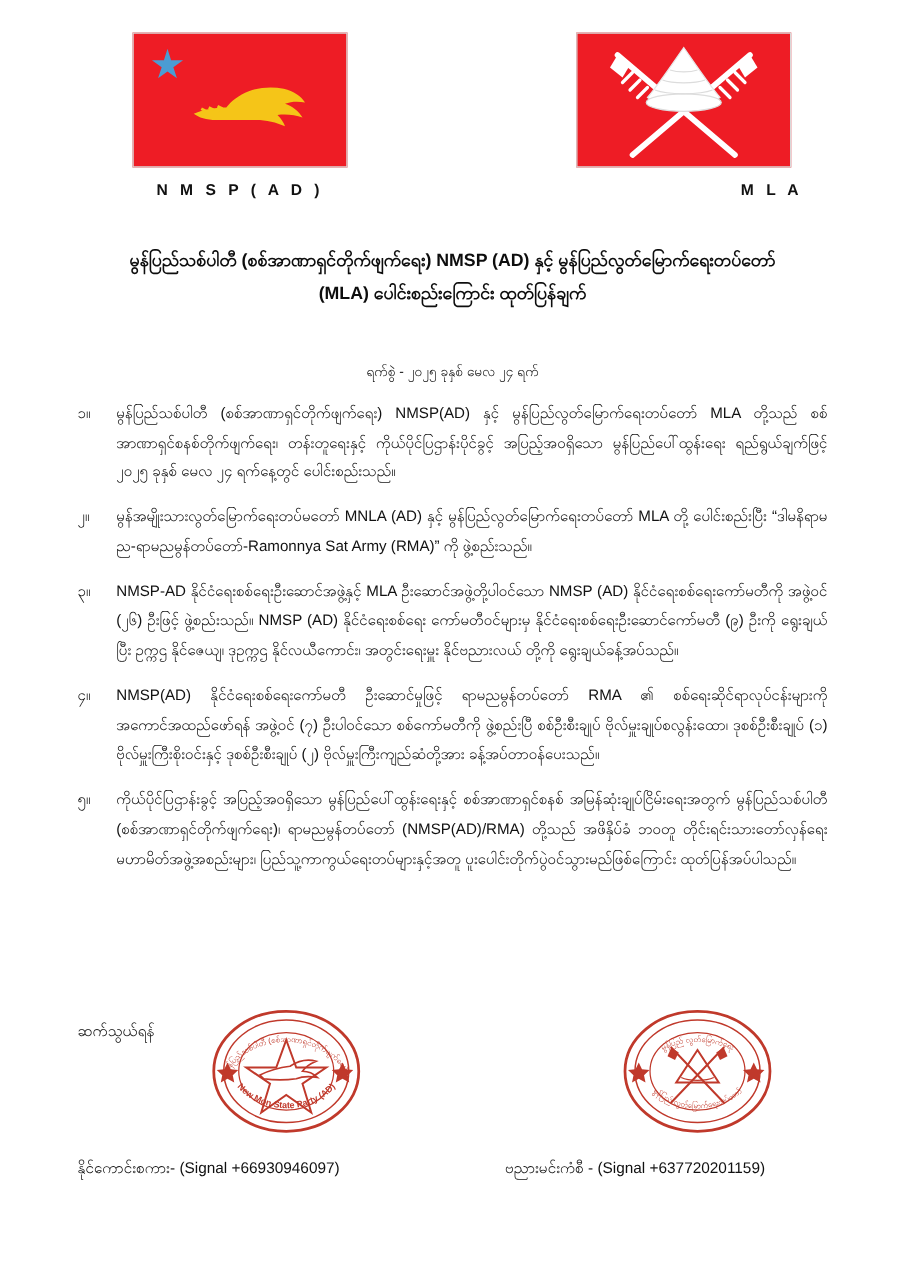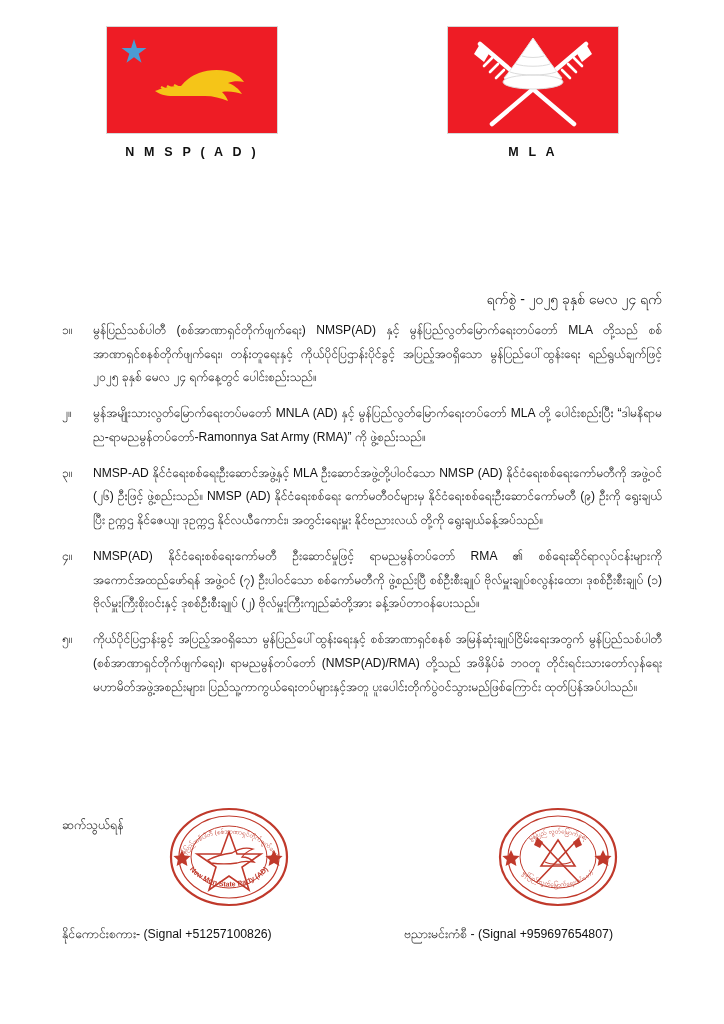--- a/index.html
+++ b/index.html
@@ -30,21 +30,21 @@
     top: 26px;
     left: 0;
     width: 724px;
     height: 140px;
   }
   .flag-block {
     position: absolute;
     text-align: center;
   }
   .flag-block.left  { left: 97px;  width: 190px; }
-  .flag-block.right { left: 438px; width: 190px; }
+  .flag-block.right { left: 452px; width: 190px; text-align: right; }
 
   .flag {
     width: 172px;
     height: 108px;
     margin: 0 auto;
     position: relative;
     background: #ee1c25;
     border: 1px solid #d8d8d8;
     box-sizing: border-box;
     overflow: hidden;
@@ -97,22 +97,22 @@
     line-height: 1.85;
     color: #0d0d0d;
   }
 
   
   .doc-date {
     position: absolute;
     top: 290px;
     left: 62px;
     width: 600px;
-    text-align: right;
-    font-size: 14px;
+    text-align: center;
+    font-size: 11px;
     color: #111111;
   }
 
   
   .body-wrap {
     position: absolute;
     top: 319px;
     left: 62px;
     width: 600px;
   }
@@ -217,20 +217,24 @@
               <path d="M58 32 C66 35 84 35 92 32"></path>
               <path d="M52 40 C62 44 88 44 98 40"></path>
             </g>
           </g>
         </svg>
       </div>
       <div class="flag-caption">M L A</div>
     </div>
   </div>
 
+  <div class="doc-title">
+    <div>မွန်ပြည်သစ်ပါတီ (စစ်အာဏာရှင်တိုက်ဖျက်ရေး) NMSP (AD) နှင့် မွန်ပြည်လွတ်မြောက်ရေးတပ်တော်</div>
+    <div>(MLA) ပေါင်းစည်းကြောင်း ထုတ်ပြန်ချက်</div>
+  </div>
 
   <div class="doc-date">ရက်စွဲ - ၂၀၂၅ ခုနှစ် မေလ ၂၄ ရက်</div>
 
   <div class="body-wrap">
 
     <div class="para">
       <span class="para-num">၁။</span>
       <span>မွန်ပြည်သစ်ပါတီ (စစ်အာဏာရှင်တိုက်ဖျက်ရေး) NMSP(AD) နှင့် မွန်ပြည်လွတ်မြောက်ရေးတပ်တော် MLA တို့သည် စစ်အာဏာရှင်စနစ်တိုက်ဖျက်ရေး၊ တန်းတူရေးနှင့် ကိုယ်ပိုင်ပြဌာန်းပိုင်ခွင့် အပြည့်အဝရှိသော မွန်ပြည်ပေါ်ထွန်းရေး ရည်ရွယ်ချက်ဖြင့် ၂၀၂၅ ခုနှစ် မေလ ၂၄ ရက်နေ့တွင် ပေါင်းစည်းသည်။</span>
     </div>
 
@@ -307,18 +311,18 @@
         <path id="mla-bot-arc" d="M15 52 A48 40 0 0 0 107 52" fill="none"></path>
       </defs>
       <text font-size="6.4" fill="#c0392b" font-family="'Liberation Sans',sans-serif">
         <textPath href="#mla-top-arc" startOffset="50%" text-anchor="middle">မွန်ပြည် လွတ်မြောက်ရေး</textPath>
       </text>
       <text font-size="6.2" fill="#c0392b" font-family="'Liberation Sans',sans-serif">
         <textPath href="#mla-bot-arc" startOffset="50%" text-anchor="middle">မွန်ပြည် လွတ်မြောက်ရေးတပ်တော်</textPath>
       </text>
     </svg>
 
-    <div class="sig-line left">နိုင်ကောင်းစကား- (Signal +51257100826)</div>
-    <div class="sig-line right">ဗညားမင်းကံစီ - (Signal +959697654807)</div>
+    <div class="sig-line left">နိုင်ကောင်းစကား- (Signal +66930946097)</div>
+    <div class="sig-line right">ဗညားမင်းကံစီ - (Signal +637720201159)</div>
 
   </div>
 
 </div>
 
 </body></html>

